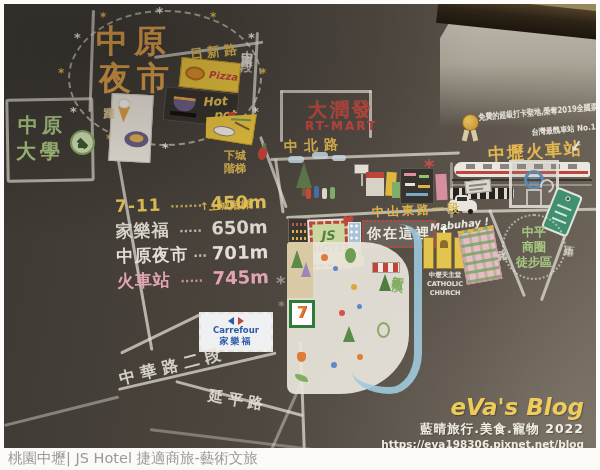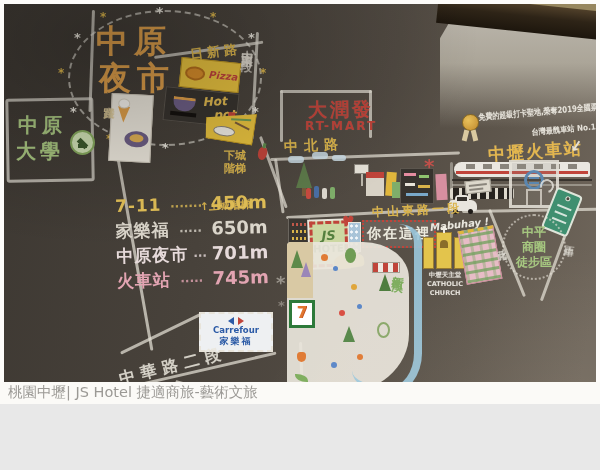--- a/index.html
+++ b/index.html
@@ -1,17 +1,17 @@
 <!DOCTYPE html>
 <html><head>
 <meta charset="utf-8">
 <style>
   html,body{margin:0;padding:0;background:#e8e8e8;}
   *{box-sizing:border-box;}
-  .page{position:relative;width:600px;height:404px;background:#fdfcfa;overflow:hidden;
+  .page{position:relative;width:600px;height:470px;background:#fdfcfa;overflow:hidden;
         font-family:"DejaVu Sans","Liberation Sans",sans-serif;}
   .photo{position:absolute;left:4px;top:4px;width:592px;height:444px;overflow:hidden;
          background:linear-gradient(100deg,#3d3832 0%,#48423b 35%,#524b43 60%,#5e564c 78%,#6e655a 96%);}
   .photo::after{content:"";position:absolute;inset:0;pointer-events:none;
          background:radial-gradient(120% 90% at 18% 8%,rgba(0,0,0,.28),transparent 52%),
                     radial-gradient(90% 70% at 96% 96%,rgba(255,244,226,.10),transparent 60%);}
   .abs{position:absolute;}
   .rd{position:absolute;background:rgba(228,224,214,.72);height:3px;border-radius:2px;transform-origin:left top;}
   .rdv{position:absolute;background:rgba(228,224,214,.72);width:3px;border-radius:2px;transform-origin:left top;}
   .t{position:absolute;font-weight:bold;white-space:nowrap;text-shadow:0 0 1px rgba(255,255,255,.15);}

